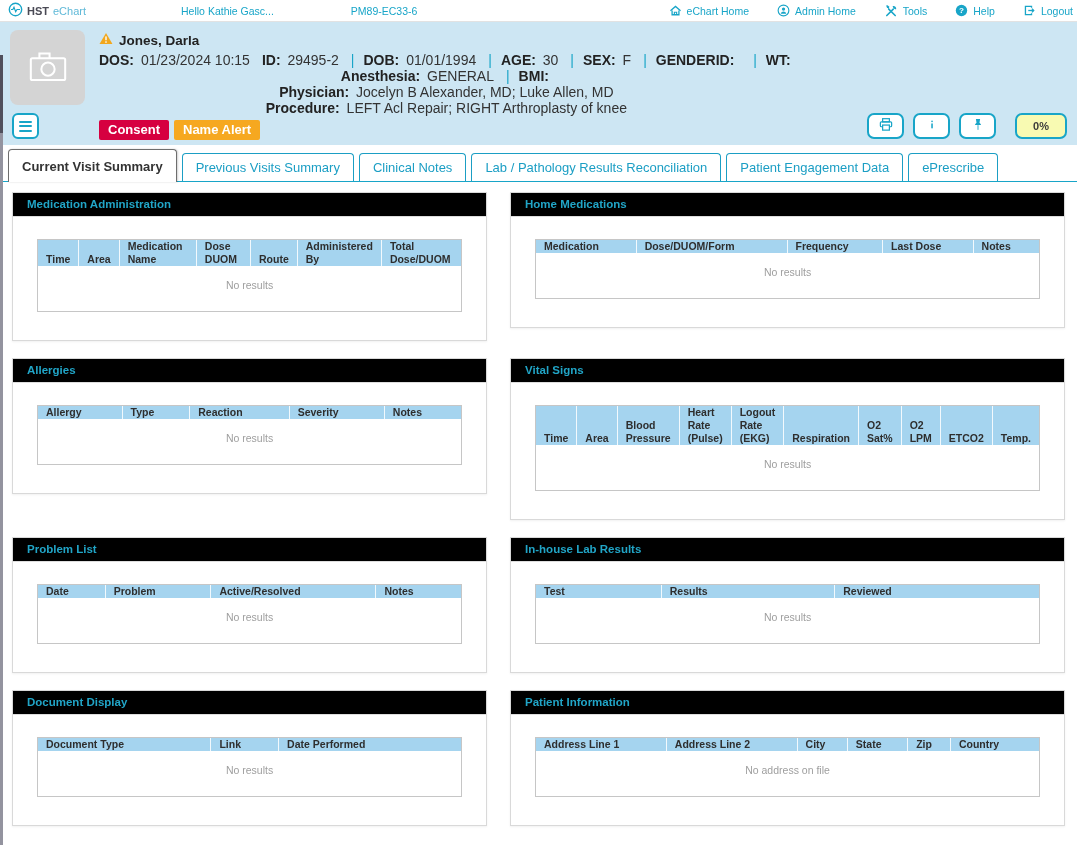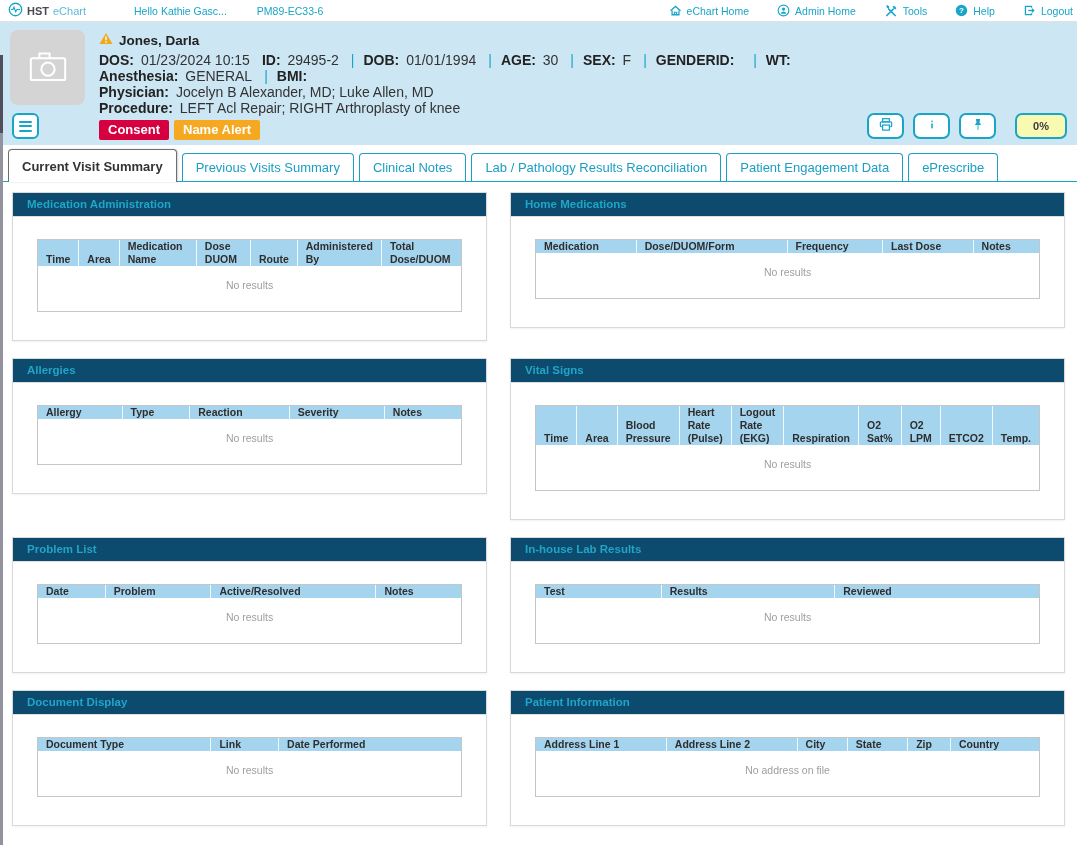--- a/index.html
+++ b/index.html
@@ -1,32 +1,32 @@
 <!DOCTYPE html>
 <html><head>
 <meta charset="utf-8">
 <style>
   * { margin:0; padding:0; box-sizing:border-box; }
   html,body { width:1077px; height:845px; overflow:hidden; }
   body { font-family:"Liberation Sans", sans-serif; background:#fff; position:relative; color:#333; }
 
   
-  .topbar { height:22px; background:#fff; border-bottom:1px solid #e2e2e2; display:flex; align-items:center; font-size:10.5px; }
+  .topbar { height:22px; background:#fff; border-bottom:1px solid #e2e2e2; display:flex; align-items:center; font-size:10.5px;gap:47px; }
   .brand { display:flex; align-items:center; gap:4px; margin-left:8px; }
   .brand .hst { font-weight:bold; color:#4a4a55; font-size:11px; }
   .brand .product { color:#5fb9d8; font-size:11px; }
   .tb-link { color:#18a5c8; text-decoration:none; cursor:pointer; }
   .greeting { margin-left:48px; }
   .session { margin-left:30px; }
   .topnav { margin-left:auto; display:flex; align-items:center; gap:28px; margin-right:4px; }
   .topnav .nav-item { display:flex; align-items:center; gap:5px; color:#18a5c8; cursor:pointer; }
   .topnav svg { display:block; }
 
   
-  .band { height:123px; background:#cde6f3; position:relative; display:flex; padding:8px 0 10px 10px; }
+  .band { height:123px; background:#cde6f3; position:relative; display:flex; padding:8px 0 10px 10px;text-align:center; }
   .photo { width:75px; height:75px; background:#d4d4d4; border-radius:8px; display:flex; align-items:center; justify-content:center; flex:none; cursor:pointer; }
   .pinfo { margin-left:14px; padding-top:1px; }
   .name-row { display:flex; align-items:center; gap:6px; margin-bottom:3px; }
   .pname { font-weight:bold; font-size:13.5px; color:#222; }
   .info-line { font-size:14px; color:#333; line-height:16px; white-space:nowrap; }
   .info-line b { color:#222; margin-right:3px; }
   .seg { margin-right:12px; }
   .pipe { color:#18a5c8; margin-right:9px; font-weight:normal; }
   .badges { margin-top:4px; display:flex; gap:5px; }
   .badge { color:#fff; font-weight:bold; font-size:13px; padding:2px 9px 3px; border-radius:2px; cursor:pointer; }
@@ -39,21 +39,21 @@
 
   
   .tabs { height:37px; background:#fff; display:flex; align-items:flex-end; padding-left:8px; border-bottom:1px solid #18a5c8; position:relative; }
   .tab { height:28px; display:flex; align-items:center; padding:0 13px; margin-right:5px; font-size:13px; color:#1b9ec4; background:#fff; border:1px solid #1b9ec4; border-bottom:none; border-radius:4px 4px 0 0; cursor:pointer; white-space:nowrap; position:relative; }
   .tab.active { height:33px; font-weight:bold; color:#333; border-color:#6e6e6e; margin-bottom:-1px; z-index:2; box-shadow:1px 0 2px rgba(0,0,0,.18); background:#fff; }
 
   
   .content { padding:10px 12px 0; background:#fff; }
   .grid { display:grid; grid-template-columns:1fr 1fr; column-gap:23px; row-gap:17px; align-items:start; }
   .panel { border:1px solid #d9d9d9; background:#fff; box-shadow:0 1px 2px rgba(0,0,0,.06); }
-  .panel-h { background:#0c4a6e; padding:5px 14px 6px; font-size:11.5px; font-weight:bold; color:#21a5c7; border-bottom:1px solid #dedede; }
+  .panel-h { background:#000000; padding:5px 14px 6px; font-size:11.5px; font-weight:bold; color:#21a5c7; border-bottom:1px solid #dedede; }
   .panel-b { padding:22px 24px 28px; }
   table.tbl { width:100%; border:1px solid #c6c6c6; border-collapse:separate; border-spacing:0; font-size:10.5px; }
   .tbl th { background:#a5d4ef; color:#2e2e2e; font-weight:bold; text-align:left; padding:0 8px; vertical-align:bottom; border-right:1px solid rgba(255,255,255,.85); line-height:13px; }
   .tbl th:last-child { border-right:none; }
   .tbl td.empty { text-align:center; color:#9e9e9e; padding:13px 0 20px; font-size:10.5px; }
 
   
   .left-strip { position:absolute; left:0; top:55px; bottom:0; width:3px; background:#93939f; z-index:10; }
   .left-strip .dark { position:absolute; top:0; left:0; width:3px; height:78px; background:#50505c; }
 </style>

